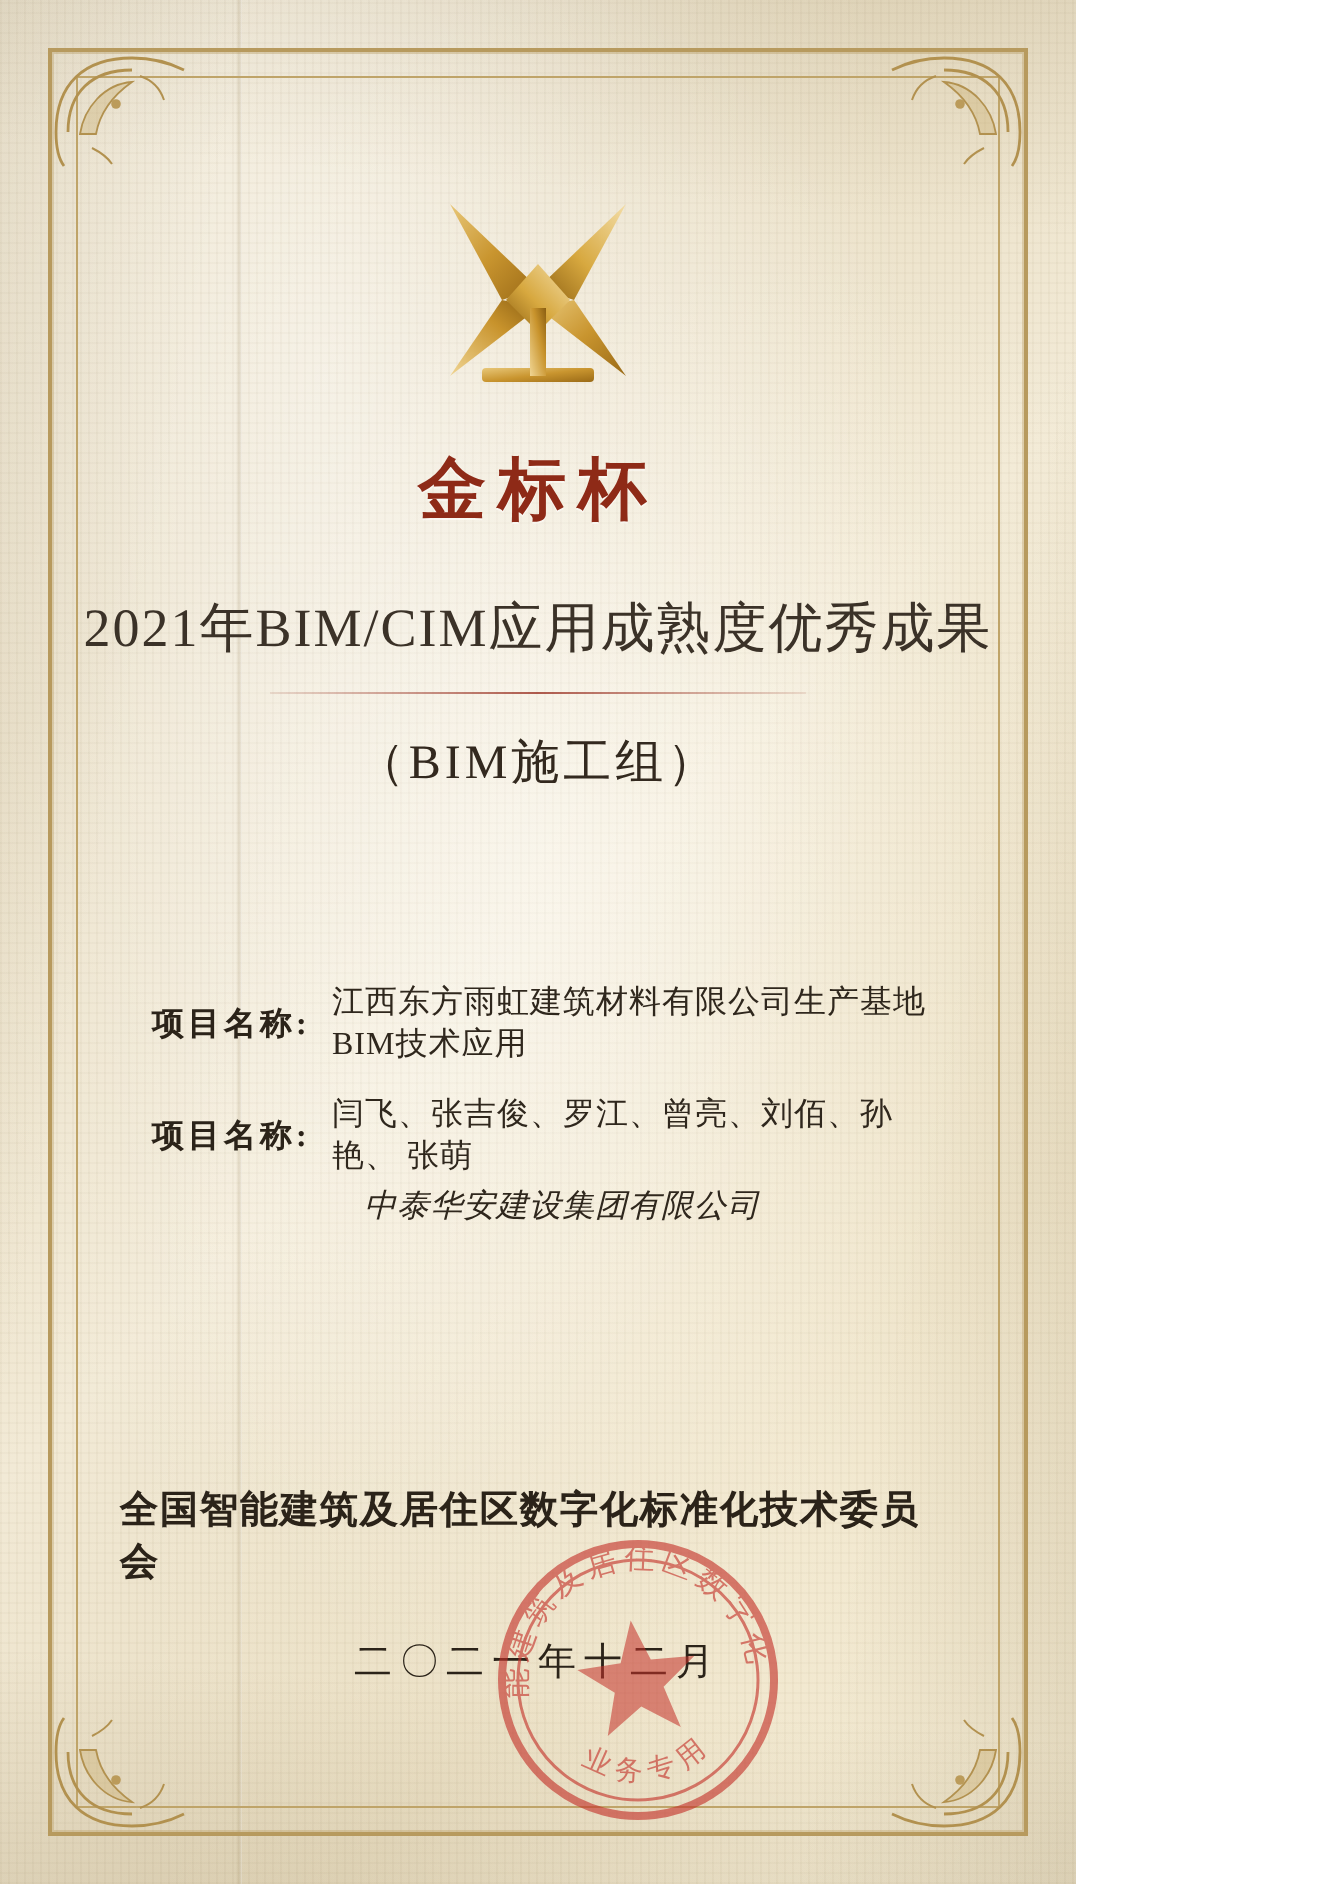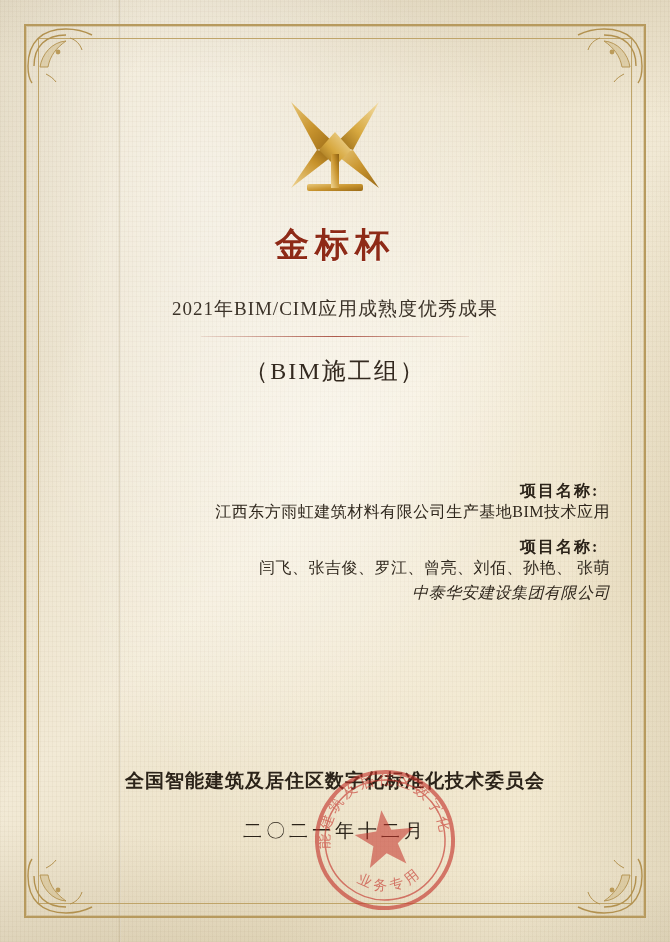--- a/index.html
+++ b/index.html
@@ -10,21 +10,21 @@
   body {
     width: 670px;
     height: 942px;
     overflow: hidden;
     font-family: "Liberation Serif", serif;
   }
 
   
   .certificate {
     position: relative;
-    width: 670px;
+    width: 538px;
     height: 942px;
     box-sizing: border-box;
     background:
       radial-gradient(ellipse at 30% 20%, rgba(255,255,255,0.55) 0%, rgba(255,255,255,0) 55%),
       radial-gradient(ellipse at 75% 80%, rgba(255,248,228,0.5) 0%, rgba(255,255,255,0) 60%),
       linear-gradient(135deg, #efe6cf 0%, #e8ddc2 25%, #f2ead6 50%, #e6dabd 75%, #ece2c8 100%);
     overflow: hidden;
   }
 
   
@@ -109,21 +109,21 @@
     margin-top: 12px;
     font-size: 34px;
     letter-spacing: 6px;
     color: #8e2a17;
     font-weight: bold;
     text-shadow: 0 1px 0 rgba(255,255,255,0.5);
   }
 
   .subtitle {
     margin-top: 28px;
-    font-size: 19px;
+    font-size: 27px;
     color: #3b3228;
     letter-spacing: 1px;
     white-space: nowrap;
   }
 
   .award {
     margin-top: 52px;
     font-size: 52px;
     font-weight: bold;
     letter-spacing: 8px;
@@ -149,23 +149,22 @@
     margin-top: 94px;
     width: 100%;
     display: flex;
     flex-direction: column;
     gap: 14px;
     font-size: 16px;
     color: #2f271d;
   }
   .detail-row {
     display: flex;
-    align-items: flex-end;
+    align-items: center;
     padding-left: 16px;
-    flex-direction: column;
   }
   .detail-label {
     flex: 0 0 auto;
     width: 90px;
     letter-spacing: 2px;
     font-weight: bold;
     color: #2b2319;
   }
   .detail-value {
     flex: 1 1 auto;

